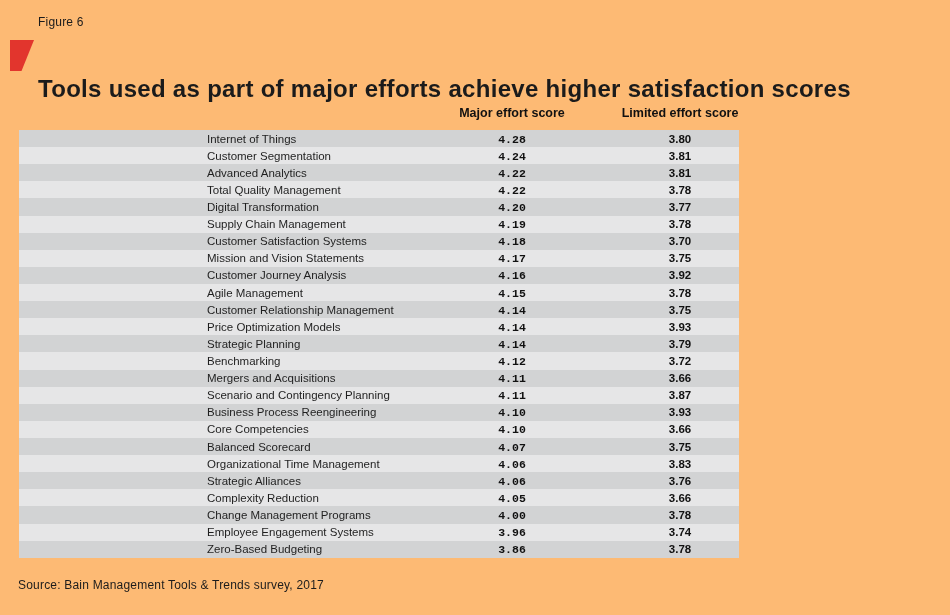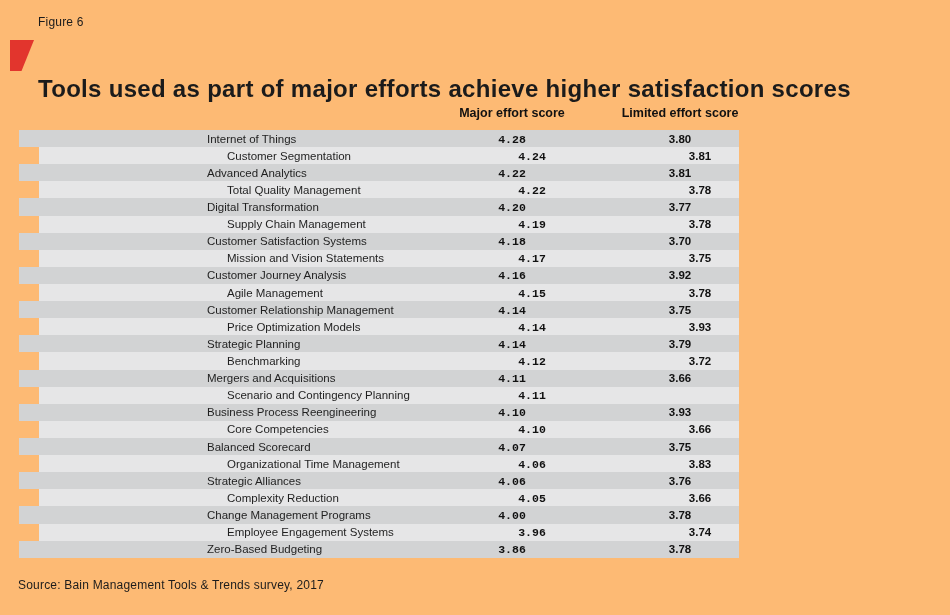--- a/index.html
+++ b/index.html
@@ -63,21 +63,21 @@
     left: 19px;
     top: 130px;
     width: 720px;
   }
 
   .row {
     position: relative;
     height: 17.12px;
   }
   .row.odd  { background: var(--row-dark,  #d2d3d4); }
-  .row.even { background: var(--row-light, #e6e6e7); margin-left: 20px; }
+  .row.even { background: var(--row-light, #e6e6e7); }
 
   .cell {
     position: absolute;
     top: 50%;
     transform: translateY(-50%);
     font-size: 11.5px;
     white-space: nowrap;
     color: #1f1f1f;
   }
   .cell.name    { left: 188px; }
@@ -195,20 +195,21 @@
 
   <div class="row odd">
     <div class="cell name">Mergers and Acquisitions</div>
     <div class="cell major">4.11</div>
     <div class="cell limited">3.66</div>
   </div>
 
   <div class="row even">
     <div class="cell name">Scenario and Contingency Planning</div>
     <div class="cell major">4.11</div>
+    <div class="cell limited">3.87</div>
   </div>
 
   <div class="row odd">
     <div class="cell name">Business Process Reengineering</div>
     <div class="cell major">4.10</div>
     <div class="cell limited">3.93</div>
   </div>
 
   <div class="row even">
     <div class="cell name">Core Competencies</div>

